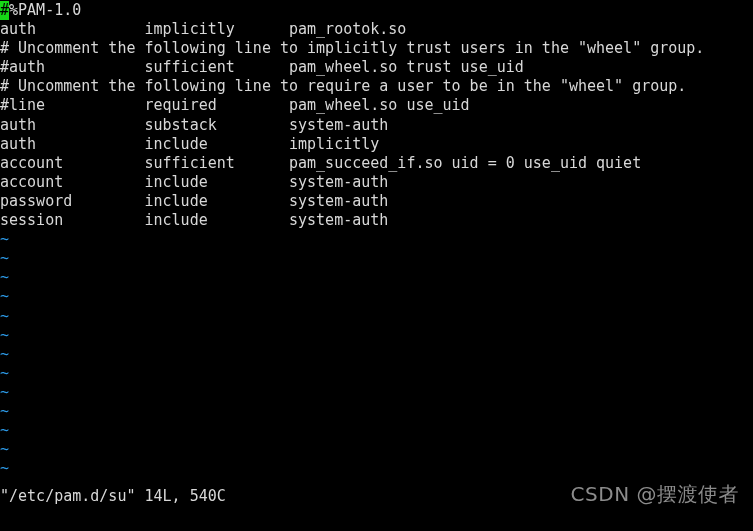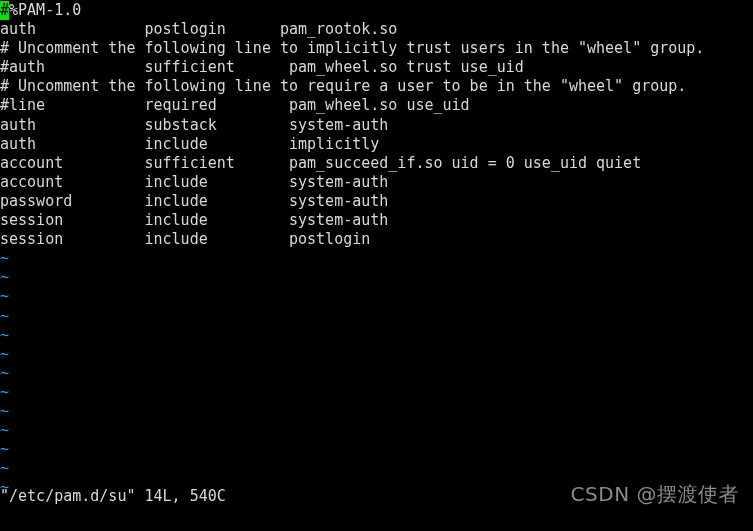--- a/index.html
+++ b/index.html
@@ -68,32 +68,31 @@
     user-select: none;
   }
 </style>
 </head>
 <body>
 
 <div id="terminal">
 
   <div id="buffer">
     <div class="line"><span class="cursor-cell">#</span><span>%PAM-1.0</span></div>
-    <div class="line">auth            postlogin      pam_rootok.so</div>
+    <div class="line">auth            implicitly      pam_rootok.so</div>
     <div class="line"># Uncomment the following line to implicitly trust users in the "wheel" group.</div>
     <div class="line">#auth           sufficient      pam_wheel.so trust use_uid</div>
     <div class="line"># Uncomment the following line to require a user to be in the "wheel" group.</div>
     <div class="line">#line           required        pam_wheel.so use_uid</div>
     <div class="line">auth            substack        system-auth</div>
     <div class="line">auth            include         implicitly</div>
     <div class="line">account         sufficient      pam_succeed_if.so uid = 0 use_uid quiet</div>
     <div class="line">account         include         system-auth</div>
     <div class="line">password        include         system-auth</div>
     <div class="line">session         include         system-auth</div>
-    <div class="line">session         include         postlogin</div>
 
     <div class="line tilde">~</div>
     <div class="line tilde">~</div>
     <div class="line tilde">~</div>
     <div class="line tilde">~</div>
     <div class="line tilde">~</div>
     <div class="line tilde">~</div>
     <div class="line tilde">~</div>
     <div class="line tilde">~</div>
     <div class="line tilde">~</div>

